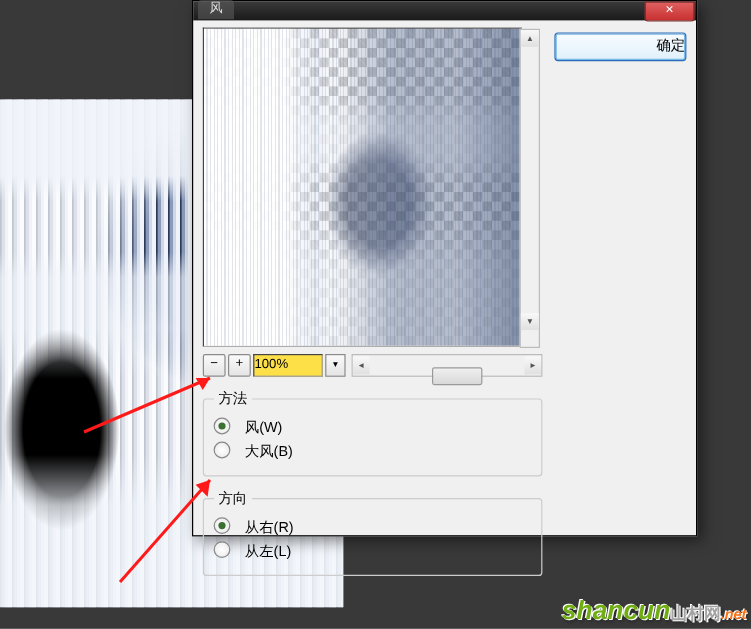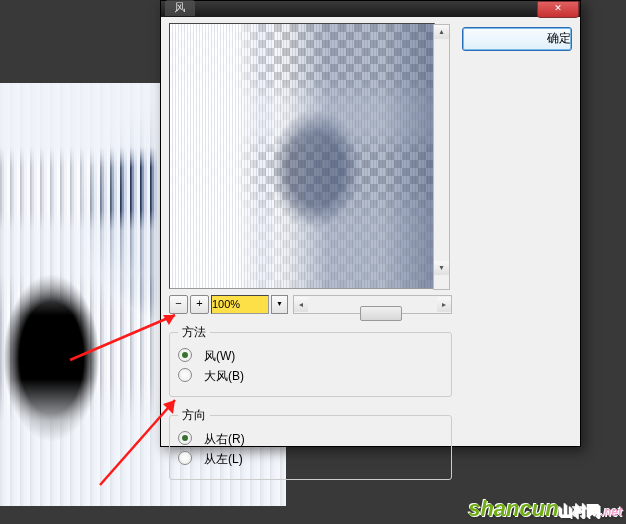--- a/index.html
+++ b/index.html
@@ -30,21 +30,21 @@
 fieldset{border:1px solid #ccc;border-radius:3px;margin:10px 0 0 0;padding:4px 8px 8px 8px}
 legend{padding:0 4px;font-size:12px}
 .radio-row{display:flex;align-items:flex-start;gap:12px;margin:3px 0;cursor:pointer}
 .radio{width:12px;height:12px;border:1px solid #888;border-radius:50%;background:radial-gradient(#fff,#e8e8e8);position:relative;flex-shrink:0}
 .radio.checked::after{content:"";position:absolute;left:3px;top:3px;width:6px;height:6px;border-radius:50%;background:#3a7030}
 .btn-col{position:absolute;right:8px;top:26px;width:110px}
 .btn{height:22px;background:linear-gradient(#fdfdfd,#e8e8e8);border:1px solid #8a8a8a;border-radius:3px;text-align:right;line-height:20px;font-size:12px;margin-bottom:8px;cursor:pointer}
 .btn.primary{border:1px solid #2a6db8;box-shadow:0 0 0 1px #7ab8e8 inset;background:linear-gradient(#f8fcff,#e0f0fa)}
 .arrow{position:absolute;pointer-events:none}
 .watermark{position:absolute;right:4px;bottom:2px;font-size:22px;font-weight:bold;font-style:italic;color:#6fad12;text-shadow:1px 1px 0 #fff,-1px -1px 0 #fff,2px 2px 3px rgba(0,0,0,.3)}
-.watermark .red{color:#ffffff;font-size:14px;font-style:normal}
+.watermark .red{color:#a3a3a3;font-size:14px;font-style:normal}
 </style>
 </head>
 <body>
 
 <div class="canvas"></div>
 
 <div class="dialog">
   <div class="title-bar">
     <div class="title-tab">风</div>
     <div class="close-btn"></div>
@@ -107,14 +107,14 @@
 <svg class="arrow" style="left:65px;top:305px;width:120px;height:60px">
   <line x1="5" y1="55" x2="110" y2="10" stroke="#ff1a1a" stroke-width="2.5"></line>
   <polygon points="110,10 98,10 104,20" fill="#ff1a1a"></polygon>
 </svg>
 <svg class="arrow" style="left:95px;top:390px;width:110px;height:100px">
   <line x1="5" y1="95" x2="80" y2="10" stroke="#ff1a1a" stroke-width="2.5"></line>
   <polygon points="80,10 68,14 78,24" fill="#ff1a1a"></polygon>
 </svg>
 
 <div class="watermark">
-  <span>shancun</span><span class="red">山村网</span><span style="font-size:12px;color:#f9a8d4">.net</span>
+  <span>shancun</span><span class="red">山村网</span><span style="font-size:12px;color:#f97316">.net</span>
 </div>
 
 </body></html>

